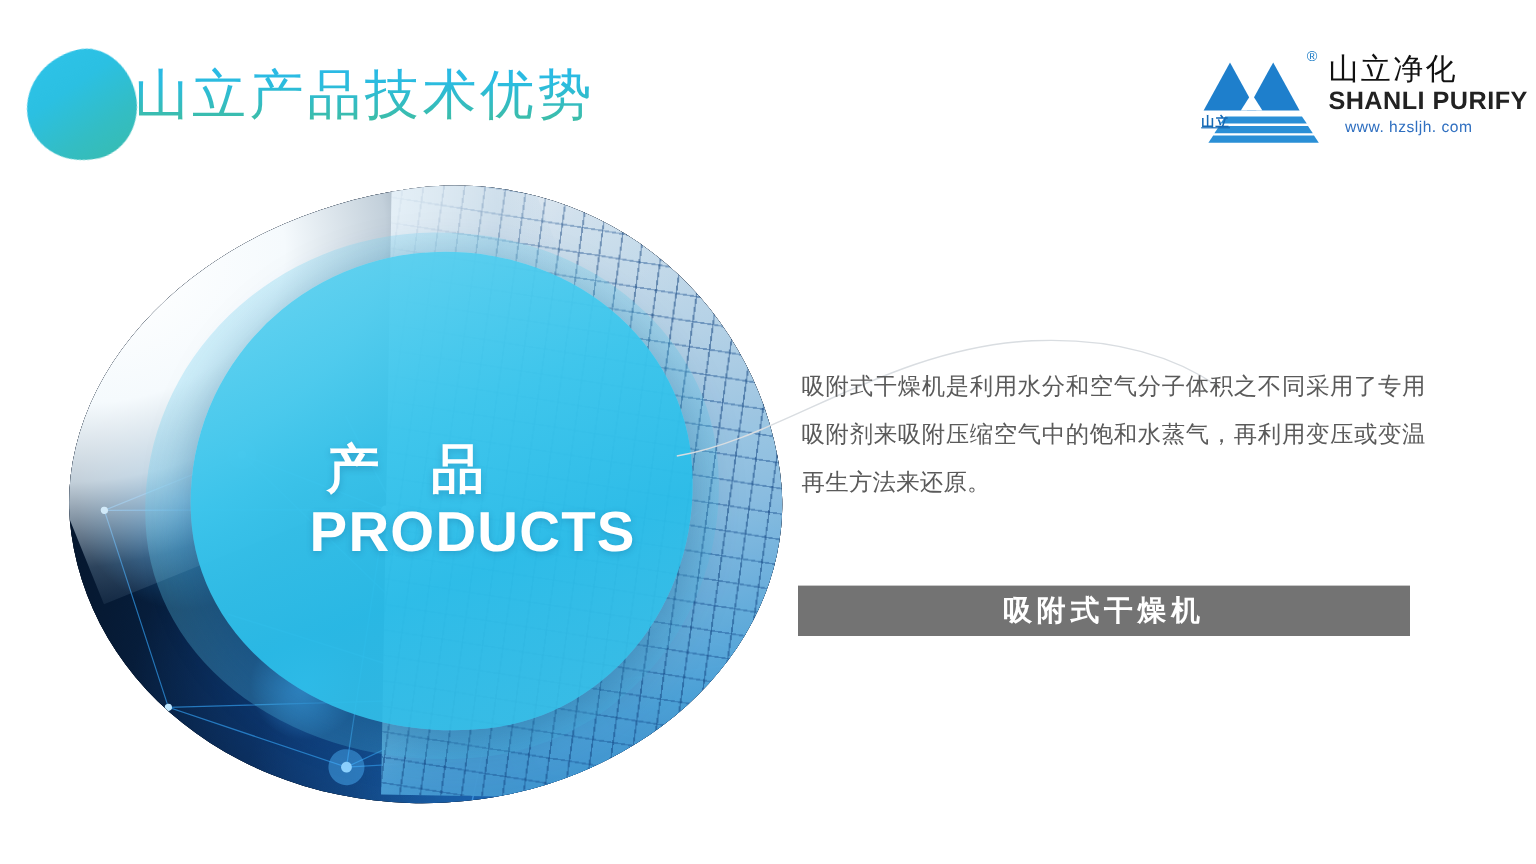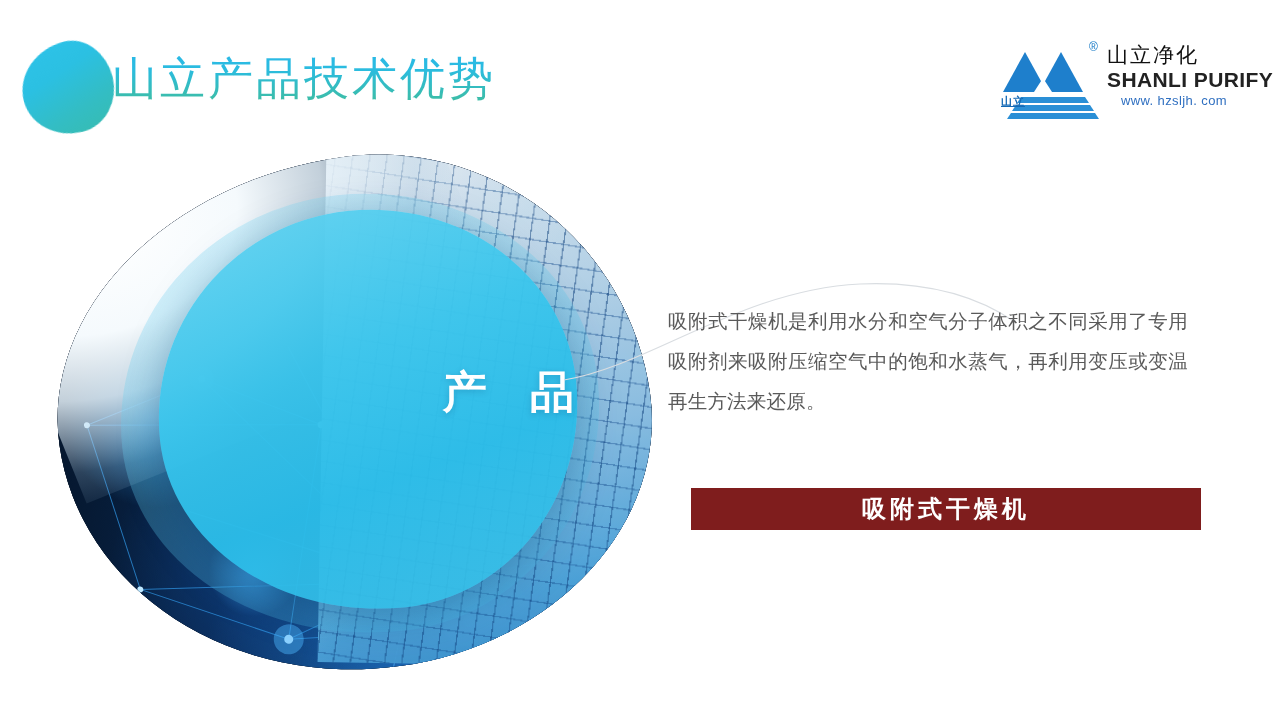--- a/index.html
+++ b/index.html
@@ -48,21 +48,21 @@
   }
   .logo-sub{
     position:absolute;left:0px;top:54px;
     font-size:11px;color:#1469b5;font-weight:700;
     font-family:"DejaVu Sans","Liberation Sans",sans-serif;
     letter-spacing:1px;
     text-decoration:underline;
   }
   .logo-text{position:absolute;left:106px;top:4px;width:120px;}
   .logo-cn{
-    font-size:21px;color:#111;font-weight:500;letter-spacing:2px;line-height:1.1;
+    font-size:25px;color:#111;font-weight:500;letter-spacing:2px;line-height:1.1;
     font-family:"DejaVu Sans","Liberation Sans",sans-serif;white-space:nowrap;
   }
   .logo-en{
     font-size:21px;color:#222;font-weight:700;letter-spacing:0.4px;
     line-height:1.15;margin-top:1px;white-space:nowrap;
     font-family:"Liberation Sans",sans-serif;
   }
   .logo-url{
     font-size:13px;color:#2f6fc0;letter-spacing:0.4px;margin-top:1px;white-space:nowrap;
     font-family:"Liberation Sans",sans-serif;
@@ -128,21 +128,21 @@
   }
   .blob-inner-rim{
     position:absolute;left:72px;top:44px;width:480px;height:440px;
     border-radius:50% 50% 46% 54% / 52% 48% 52% 48%;
     transform:rotate(-6deg);
     background:linear-gradient(160deg, rgba(140,220,245,.34) 0%, rgba(90,200,235,.30) 50%, rgba(70,185,230,.24) 100%);
   }
 
   .blob-label{
     position:absolute;left:210px;top:218px;width:330px;
-    text-align:right;color:#fff;
+    text-align:left;color:#fff;
     text-shadow:0 2px 6px rgba(0,60,110,.22);
     pointer-events:none;
   }
   .blob-label .cn{
     font-size:44px;font-weight:700;letter-spacing:14px;line-height:1.1;
     font-family:"DejaVu Sans","Liberation Sans",sans-serif;
     padding-left:14px;
   }
   .blob-label .en{
     font-size:47px;font-weight:700;letter-spacing:1px;line-height:1.05;margin-top:2px;
@@ -155,22 +155,22 @@
   
   .desc{
     position:absolute;left:668px;top:302px;width:520px;
     font-size:19.5px;line-height:40px;color:#5a5a5a;
     font-family:"DejaVu Sans","Liberation Sans",sans-serif;
     letter-spacing:0.2px;
     text-align:justify;
   }
 
   .banner{
-    position:absolute;left:691px;top:488px;width:510px;height:42px;
-    background:#7f1d1d;
+    position:absolute;left:665px;top:488px;width:510px;height:42px;
+    background:#737373;
     display:flex;align-items:center;justify-content:center;
   }
   .banner-text{
     color:#fff;font-size:24px;font-weight:700;letter-spacing:4px;
     font-family:"DejaVu Sans","Liberation Sans",sans-serif;
   }
 </style>
 </head>
 <body>
 
@@ -253,20 +253,21 @@
       </div>
 
       <div class="blob-top-white"></div>
     </div>
 
     <div class="blob-inner-rim"></div>
     <div class="blob-inner"></div>
 
     <div class="blob-label">
       <div class="cn">产 品</div>
+      <div class="en">PRODUCTS</div>
     </div>
   </div>
 
   <svg class="connector" viewBox="0 0 470 120" aria-hidden="true">
     <path d="M4 110 C 90 96, 180 20, 300 14 C 370 11, 420 28, 455 52" fill="none" stroke="#d9dde1" stroke-width="1.2"></path>
   </svg>
 
   <div class="desc">吸附式干燥机是利用水分和空气分子体积之不同采用了专用吸附剂来吸附压缩空气中的饱和水蒸气，再利用变压或变温再生方法来还原。</div>
 
   <div class="banner">

